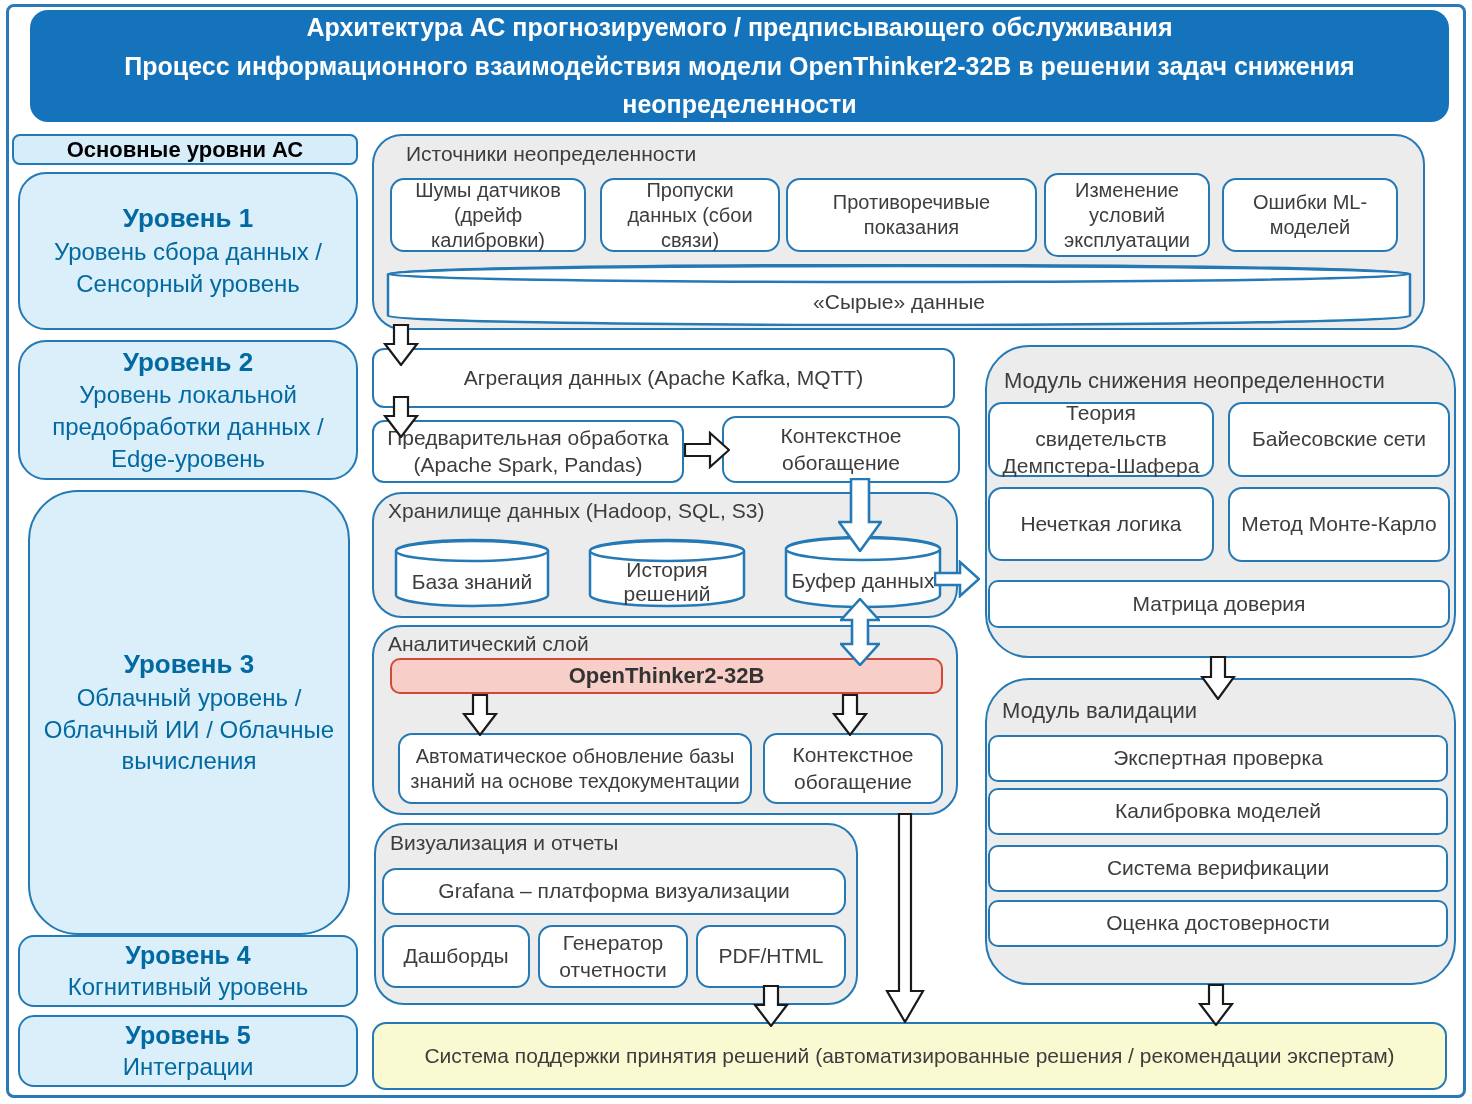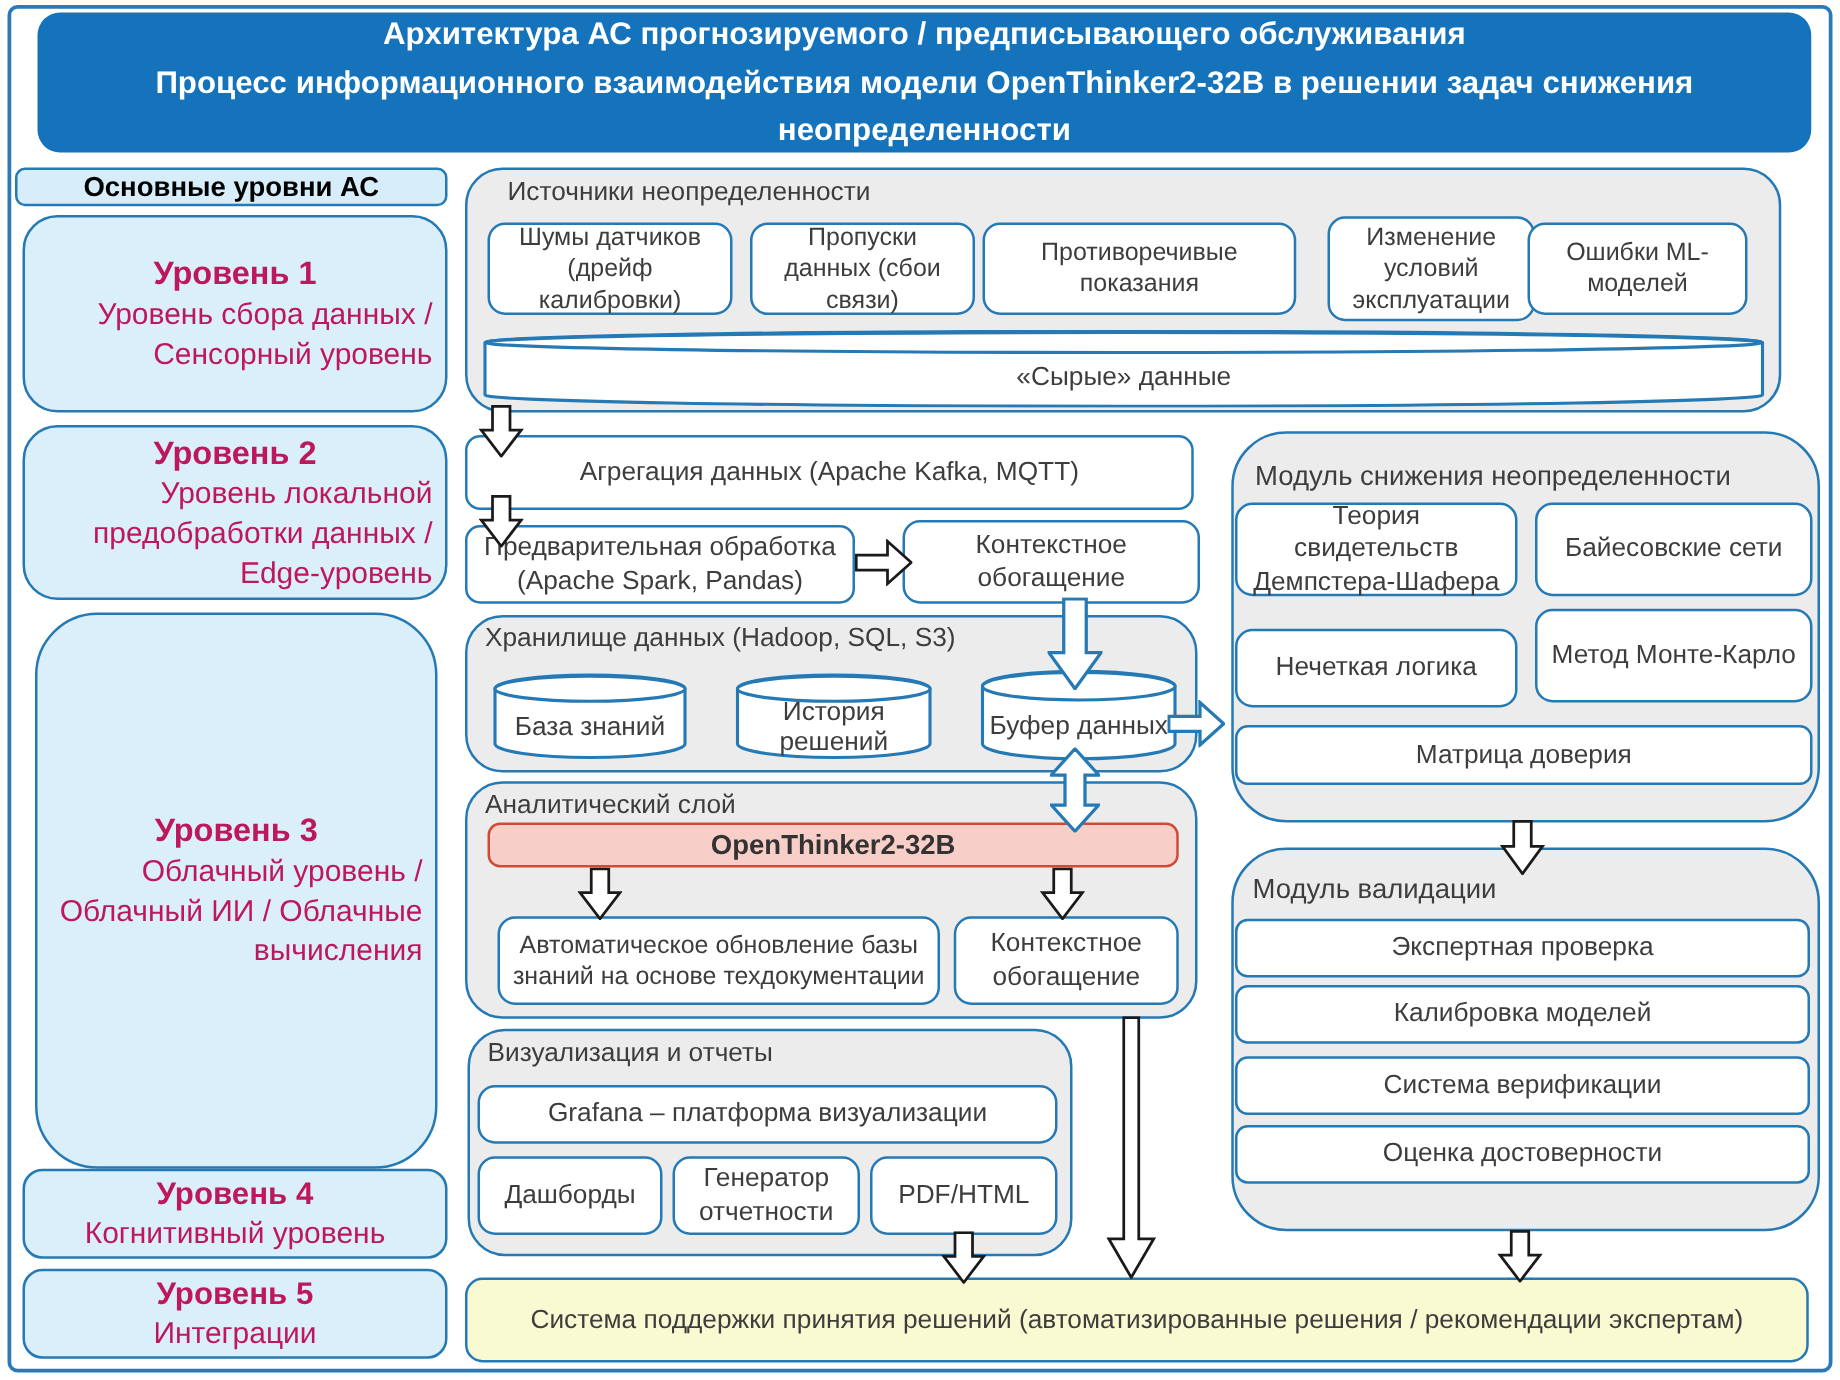--- a/index.html
+++ b/index.html
@@ -3,21 +3,21 @@
 <meta charset="utf-8">
 <style>
   html,body{margin:0;padding:0;background:#fff;}
   body{font-family:"Liberation Sans",sans-serif;}
   .page{position:relative;width:1472px;height:1104px;background:#fff;overflow:hidden;}
   .page-border{position:absolute;left:6px;top:4px;right:6px;bottom:6px;border:3px solid #2a7ab8;border-radius:8px;pointer-events:none;}
   .abs{position:absolute;box-sizing:border-box;}
   .hdr{background:#1573bb;border-radius:18px;color:#fff;font-weight:bold;font-size:25px;line-height:1.55;
        display:flex;flex-direction:column;justify-content:center;text-align:center;padding:6px 60px;}
   .lvl{background:#daeffa;border:2.5px solid #2579b5;display:flex;flex-direction:column;justify-content:center;
-       align-items:center;text-align:right;color:#be185d;padding:16px 10px;}
+       align-items:center;text-align:center;color:#0369a1;padding:16px 10px;}
   .lvl .t{font-weight:bold;font-size:26px;line-height:1.3;}
   .lvl .d{font-size:24px;line-height:1.32;}
   .side-title{background:#d7eefa;border:2.5px solid #2579b5;border-radius:8px;display:flex;align-items:center;
        justify-content:center;font-weight:bold;font-size:22px;color:#000;}
   .panel{background:#ececec;border:2.5px solid #2579b5;border-radius:30px;}
   .plabel{font-size:21px;color:#3d3d3d;white-space:nowrap;}
   .box{background:#fff;border:2px solid #2579b5;border-radius:14px;display:flex;align-items:center;
        justify-content:center;text-align:center;font-size:20px;color:#3d3d3d;line-height:1.25;padding:3px 8px;}
   .box.big{font-size:21px;}
   .red{background:#f8cfc8;border:2.5px solid #d04a35;border-radius:10px;display:flex;align-items:center;
@@ -59,21 +59,21 @@
   <div class="abs lvl" style="left:18px;top:1015px;width:340px;height:72px;border-radius:16px;">
     <div class="t" style="font-size:25px;">Уровень 5</div>
     <div class="d">Интеграции</div>
   </div>
 
   <div class="abs panel" style="left:372px;top:134px;width:1053px;height:196px;"></div>
   <div class="abs plabel" style="left:390px;top:142px;margin-left:16px;">Источники неопределенности</div>
   <div class="abs box" style="left:390px;top:178px;width:196px;height:74px;">Шумы датчиков (дрейф калибровки)</div>
   <div class="abs box" style="left:600px;top:178px;width:180px;height:74px;">Пропуски данных (сбои связи)</div>
   <div class="abs box" style="left:786px;top:178px;width:251px;height:74px;">Противоречивые показания</div>
-  <div class="abs box" style="left:1044px;top:173px;width:166px;height:84px;margin-left:18px;">Изменение условий эксплуатации</div>
+  <div class="abs box" style="left:1044px;top:173px;width:166px;height:84px;">Изменение условий эксплуатации</div>
   <div class="abs box" style="left:1222px;top:178px;width:176px;height:74px;">Ошибки ML-моделей</div>
 
   <div class="abs" style="left:386px;top:264px;width:1026px;height:62px;">
     <svg width="1026" height="62" viewBox="0 0 1026 62" style="position:absolute;left:0;top:0;">
       <path d="M2,10 A511,9 0 0 1 1024,10 L1024,52 A511,9 0 0 1 2,52 Z" fill="#ffffff" stroke="#2579b5" stroke-width="2.5"></path>
       <ellipse cx="513" cy="10" rx="511" ry="8" fill="#ffffff" stroke="#2579b5" stroke-width="2.5"></ellipse>
     </svg>
     <div class="cyl-label" style="top:26px;">«Сырые» данные</div>
   </div>
 
@@ -116,21 +116,21 @@
   <div class="abs plabel" style="left:390px;top:831px;">Визуализация и отчеты</div>
   <div class="abs box big" style="left:382px;top:868px;width:464px;height:47px;">Grafana – платформа визуализации</div>
   <div class="abs box big" style="left:382px;top:925px;width:148px;height:63px;">Дашборды</div>
   <div class="abs box big" style="left:538px;top:925px;width:150px;height:63px;">Генератор отчетности</div>
   <div class="abs box big" style="left:696px;top:925px;width:150px;height:63px;">PDF/HTML</div>
 
   <div class="abs panel" style="left:985px;top:345px;width:471px;height:313px;border-radius:44px;"></div>
   <div class="abs plabel" style="left:1004px;top:368px;font-size:22px;">Модуль снижения неопределенности</div>
   <div class="abs box big" style="left:988px;top:402px;width:226px;height:75px;">Теория свидетельств Демпстера-Шафера</div>
   <div class="abs box big" style="left:1228px;top:402px;width:222px;height:75px;">Байесовские сети</div>
-  <div class="abs box big" style="left:988px;top:487px;width:226px;height:63px;margin-top:16px;">Нечеткая логика</div>
+  <div class="abs box big" style="left:988px;top:487px;width:226px;height:74px;">Нечеткая логика</div>
   <div class="abs box big" style="left:1228px;top:487px;width:222px;height:75px;">Метод Монте-Карло</div>
   <div class="abs box big" style="left:988px;top:580px;width:462px;height:48px;border-radius:10px;">Матрица доверия</div>
 
   <div class="abs panel" style="left:985px;top:678px;width:471px;height:307px;border-radius:44px;"></div>
   <div class="abs plabel" style="left:1002px;top:698px;font-size:22px;">Модуль валидации</div>
   <div class="abs box big" style="left:988px;top:735px;width:460px;height:47px;border-radius:10px;">Экспертная проверка</div>
   <div class="abs box big" style="left:988px;top:788px;width:460px;height:47px;border-radius:10px;">Калибровка моделей</div>
   <div class="abs box big" style="left:988px;top:845px;width:460px;height:47px;border-radius:10px;">Система верификации</div>
   <div class="abs box big" style="left:988px;top:900px;width:460px;height:47px;border-radius:10px;">Оценка достоверности</div>
 

